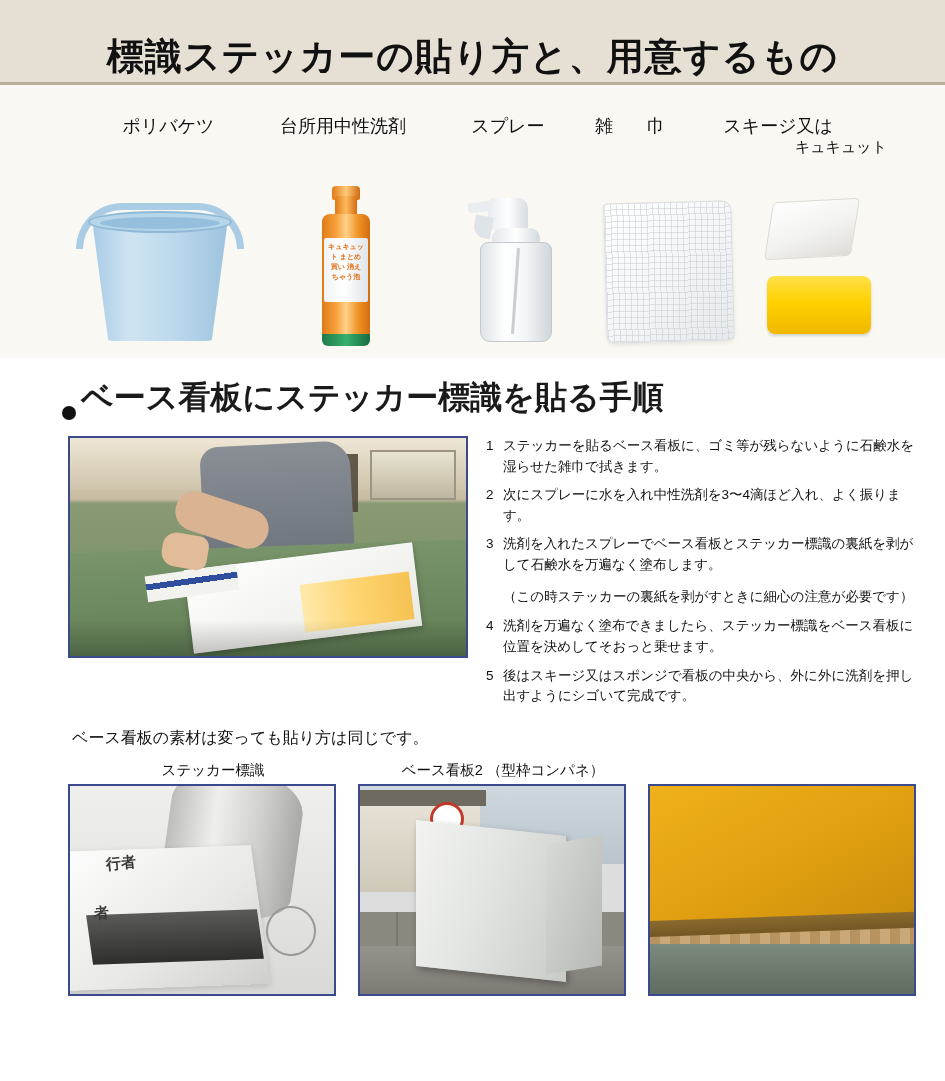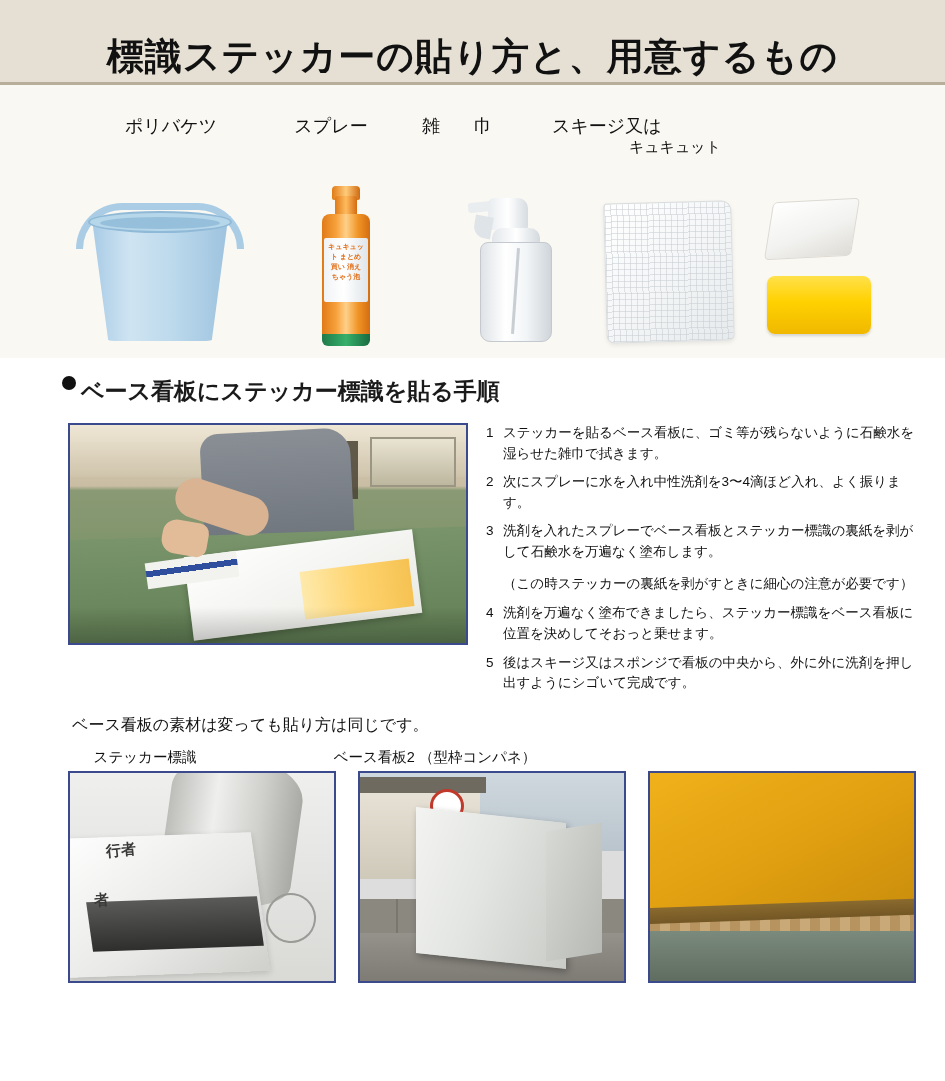--- a/index.html
+++ b/index.html
@@ -249,25 +249,25 @@
     box-shadow: 0 2px 3px rgba(0,0,0,.15);
   }
 
   
   .section-procedure {
     padding-top: 18px;
     position: relative;
     background: #ffffff;
   }
   .proc-heading {
-    font-size: 23px;
+    font-size: 32px;
     font-weight: bold;
     margin-left: 62px;
     display: flex;
-    align-items: flex-start;
+    align-items: flex-end;
     gap: 5px;
   }
   .proc-body {
     display: flex;
     margin-top: 16px;
     padding-left: 68px;
   }
   .proc-photo {
     width: 400px;
     height: 222px;
@@ -366,20 +366,21 @@
   .materials-note {
     margin: 14px 0 0 72px;
     font-size: 16px;
     color: #111;
   }
 
   
   .gallery-labels {
     display: flex;
     margin-top: 12px;
+    padding-left: 68px;
     font-size: 14.5px;
     color: #111;
   }
   .gal-label { width: 290px; text-align: center; }
   .gallery-row {
     display: flex;
     margin-top: 4px;
     padding-left: 68px;
     gap: 22px;
   }
@@ -493,20 +494,21 @@
 <div class="header-band">
   <div class="header-title">標識ステッカーの貼り方と、用意するもの</div>
 </div>
 <div class="header-underline"></div>
 
 <div class="section-materials">
 
 
   <div class="materials-labels">
     <div class="m-label w1">ポリバケツ</div>
+    <div class="m-label w2">台所用中性洗剤</div>
     <div class="m-label w3">スプレー</div>
     <div class="m-label w4">雑　巾</div>
     <div class="m-label w5">
       <span>スキージ又は</span>
       <span class="sub">キュキュット</span>
     </div>
   </div>
 
   <div class="materials-row">
 

